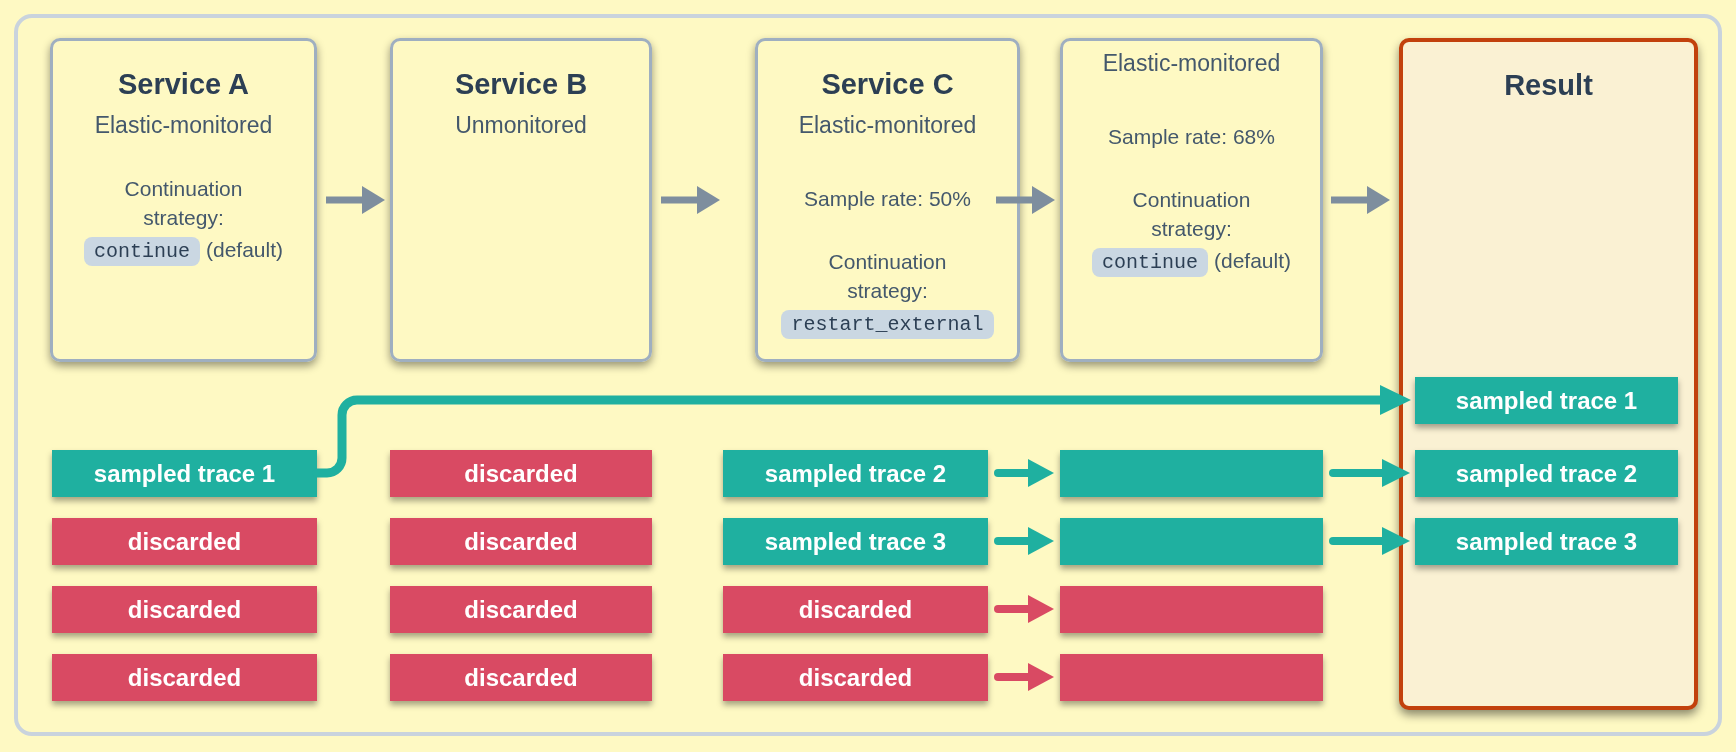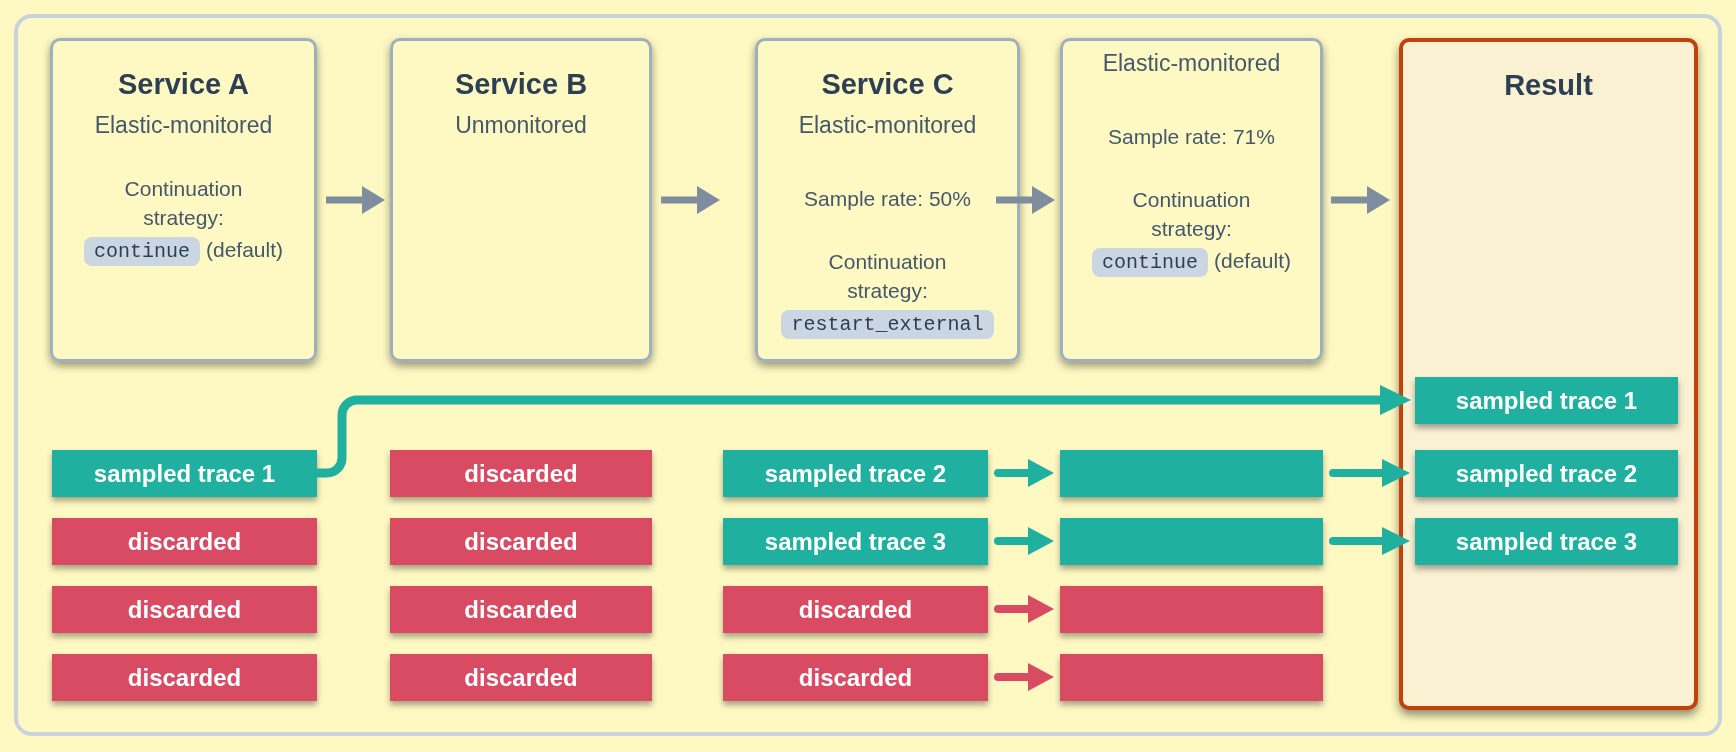--- a/index.html
+++ b/index.html
@@ -69,21 +69,21 @@
     <div class="svc-mon">Elastic-monitored</div>
     <div class="svc-rate">Sample rate: 50%</div>
     <div class="svc-cont">Continuation strategy:</div>
     <div class="svc-chip-row">
       <code class="chip">restart_external</code>
     </div>
   </section>
 
   <section class="svc" style="left:1060px;width:263px;">
     <div class="svc-mon">Elastic-monitored</div>
-    <div class="svc-rate">Sample rate: 71%</div>
+    <div class="svc-rate">Sample rate: 68%</div>
     <div class="svc-cont">Continuation strategy:</div>
     <div class="svc-chip-row">
       <code class="chip">continue</code><span class="chip-note">(default)</span>
     </div>
   </section>
 
   <section class="result-box">
     <h2 class="result-title">Result</h2>
   </section>
 

